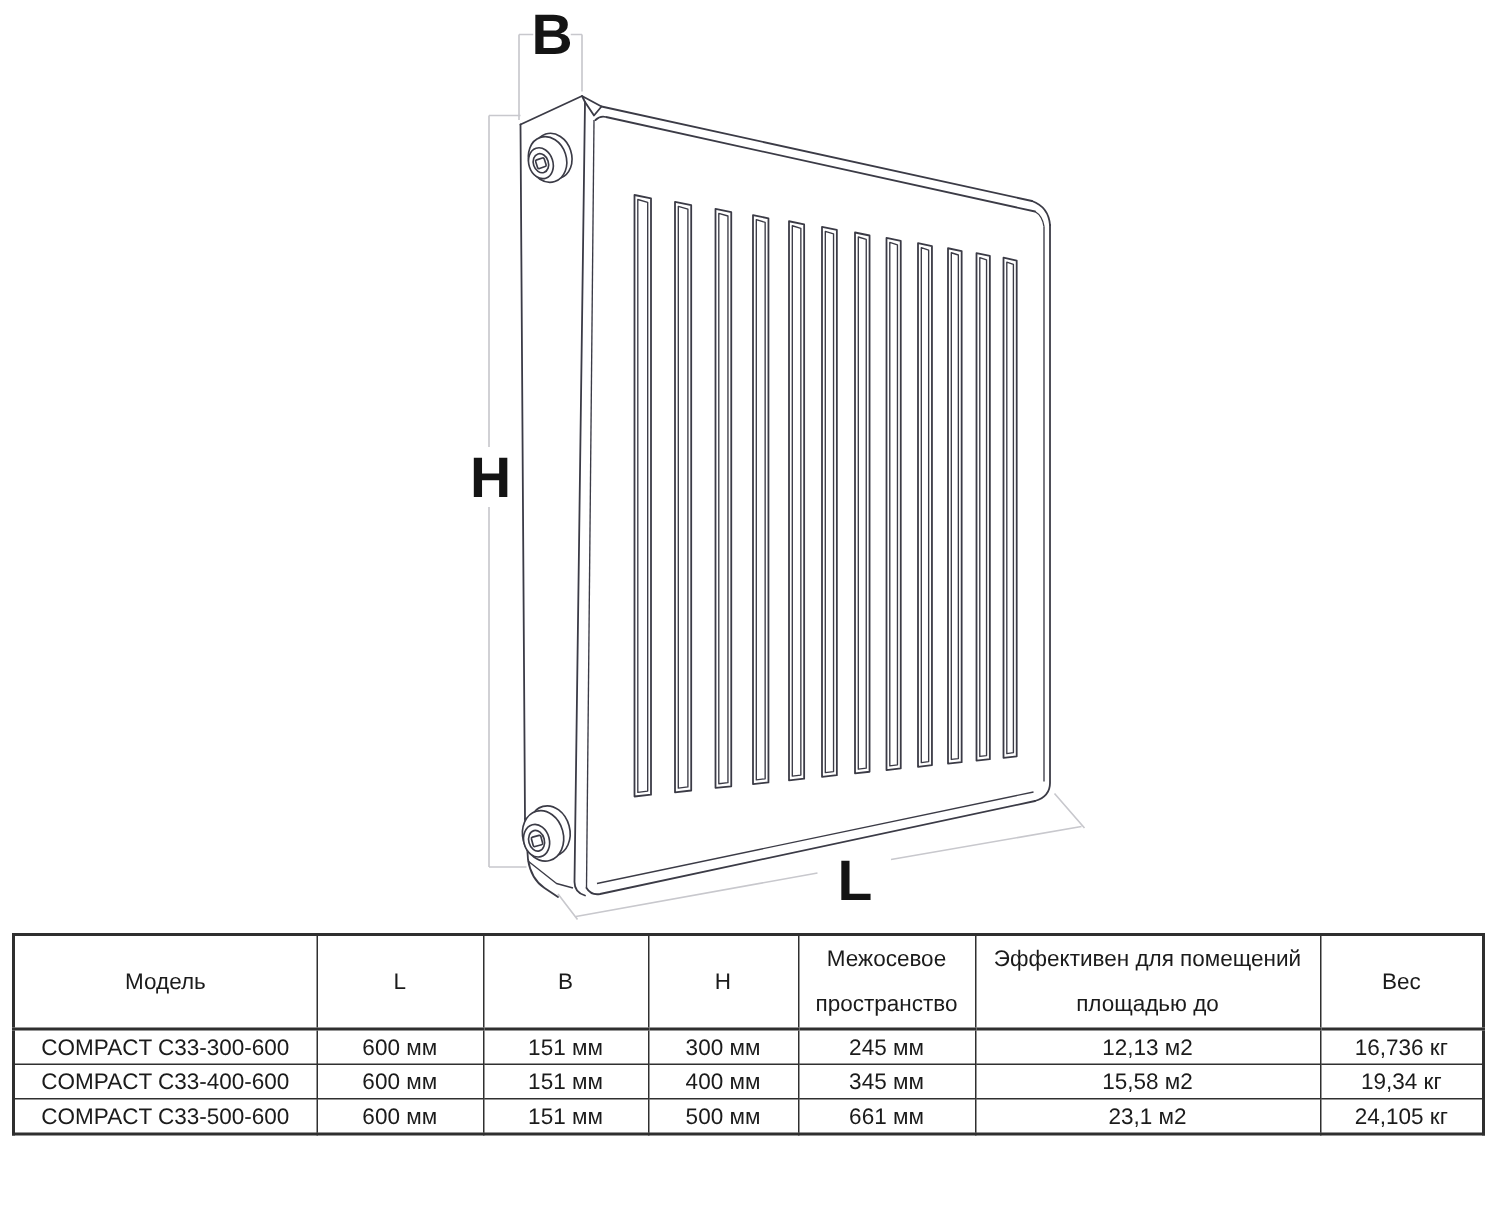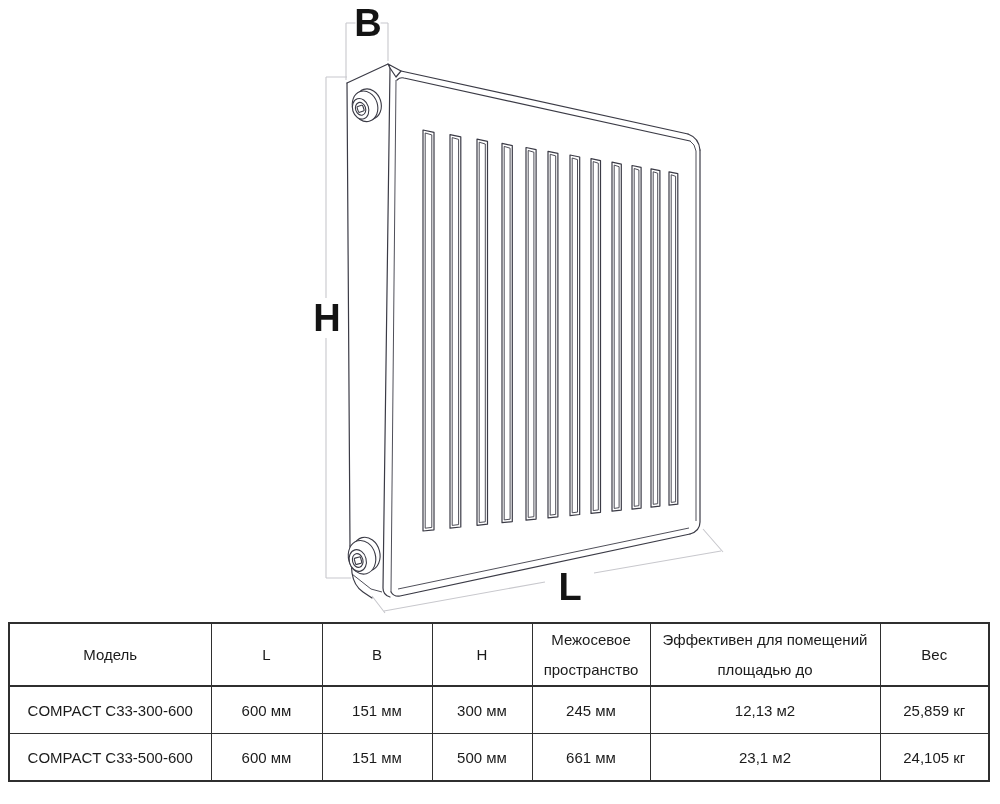--- a/index.html
+++ b/index.html
@@ -12,21 +12,21 @@
   .dim-label{fill:var(--label,#141414);font-family:"Liberation Sans",sans-serif;
              font-size:38px;font-weight:bold;}
   .valve{fill:#ffffff;stroke:var(--line,#3b3b46);stroke-width:1.1;}
   table.spec{position:absolute;left:8px;top:622px;width:980px;table-layout:fixed;
              border-collapse:collapse;background:#fff;color:var(--ttext,#1b1b1b);}
   table.spec, table.spec th, table.spec td{border:1px solid var(--tborder,#2f2f2f);}
   table.spec{border-width:2px;}
   table.spec th{height:61px;font-weight:normal;font-size:15px;line-height:30px;
                 text-align:center;vertical-align:middle;padding:0;
                 border-bottom-width:2px;margin-top:26px;}
-  table.spec td{height:22px;font-size:15px;text-align:center;vertical-align:middle;padding:12px;}
+  table.spec td{height:22px;font-size:15px;text-align:center;vertical-align:middle;padding:0;}
 </style>
 </head>
 <body>
 
 <div class="stage">
 
   <svg class="diagram" width="1000" height="622" viewBox="0 0 1000 622">
 
     <g>
       <path class="dim" d="M346,23 H355.5 M380.5,23 H388 M346,23 V80 M388,23 V61"></path>
@@ -139,21 +139,30 @@
         </tr>
       </thead>
     <tbody id="spec-body">
         <tr>
           <td>COMPACT C33-300-600</td>
           <td>600 мм</td>
           <td>151 мм</td>
           <td>300 мм</td>
           <td>245 мм</td>
           <td>12,13 м2</td>
-          <td>25,859 кг</td>
+          <td>16,736 кг</td>
+        </tr>
+        <tr>
+          <td>COMPACT C33-400-600</td>
+          <td>600 мм</td>
+          <td>151 мм</td>
+          <td>400 мм</td>
+          <td>345 мм</td>
+          <td>15,58 м2</td>
+          <td>19,34 кг</td>
         </tr>
         <tr>
           <td>COMPACT C33-500-600</td>
           <td>600 мм</td>
           <td>151 мм</td>
           <td>500 мм</td>
           <td>661 мм</td>
           <td>23,1 м2</td>
           <td>24,105 кг</td>
         </tr>

